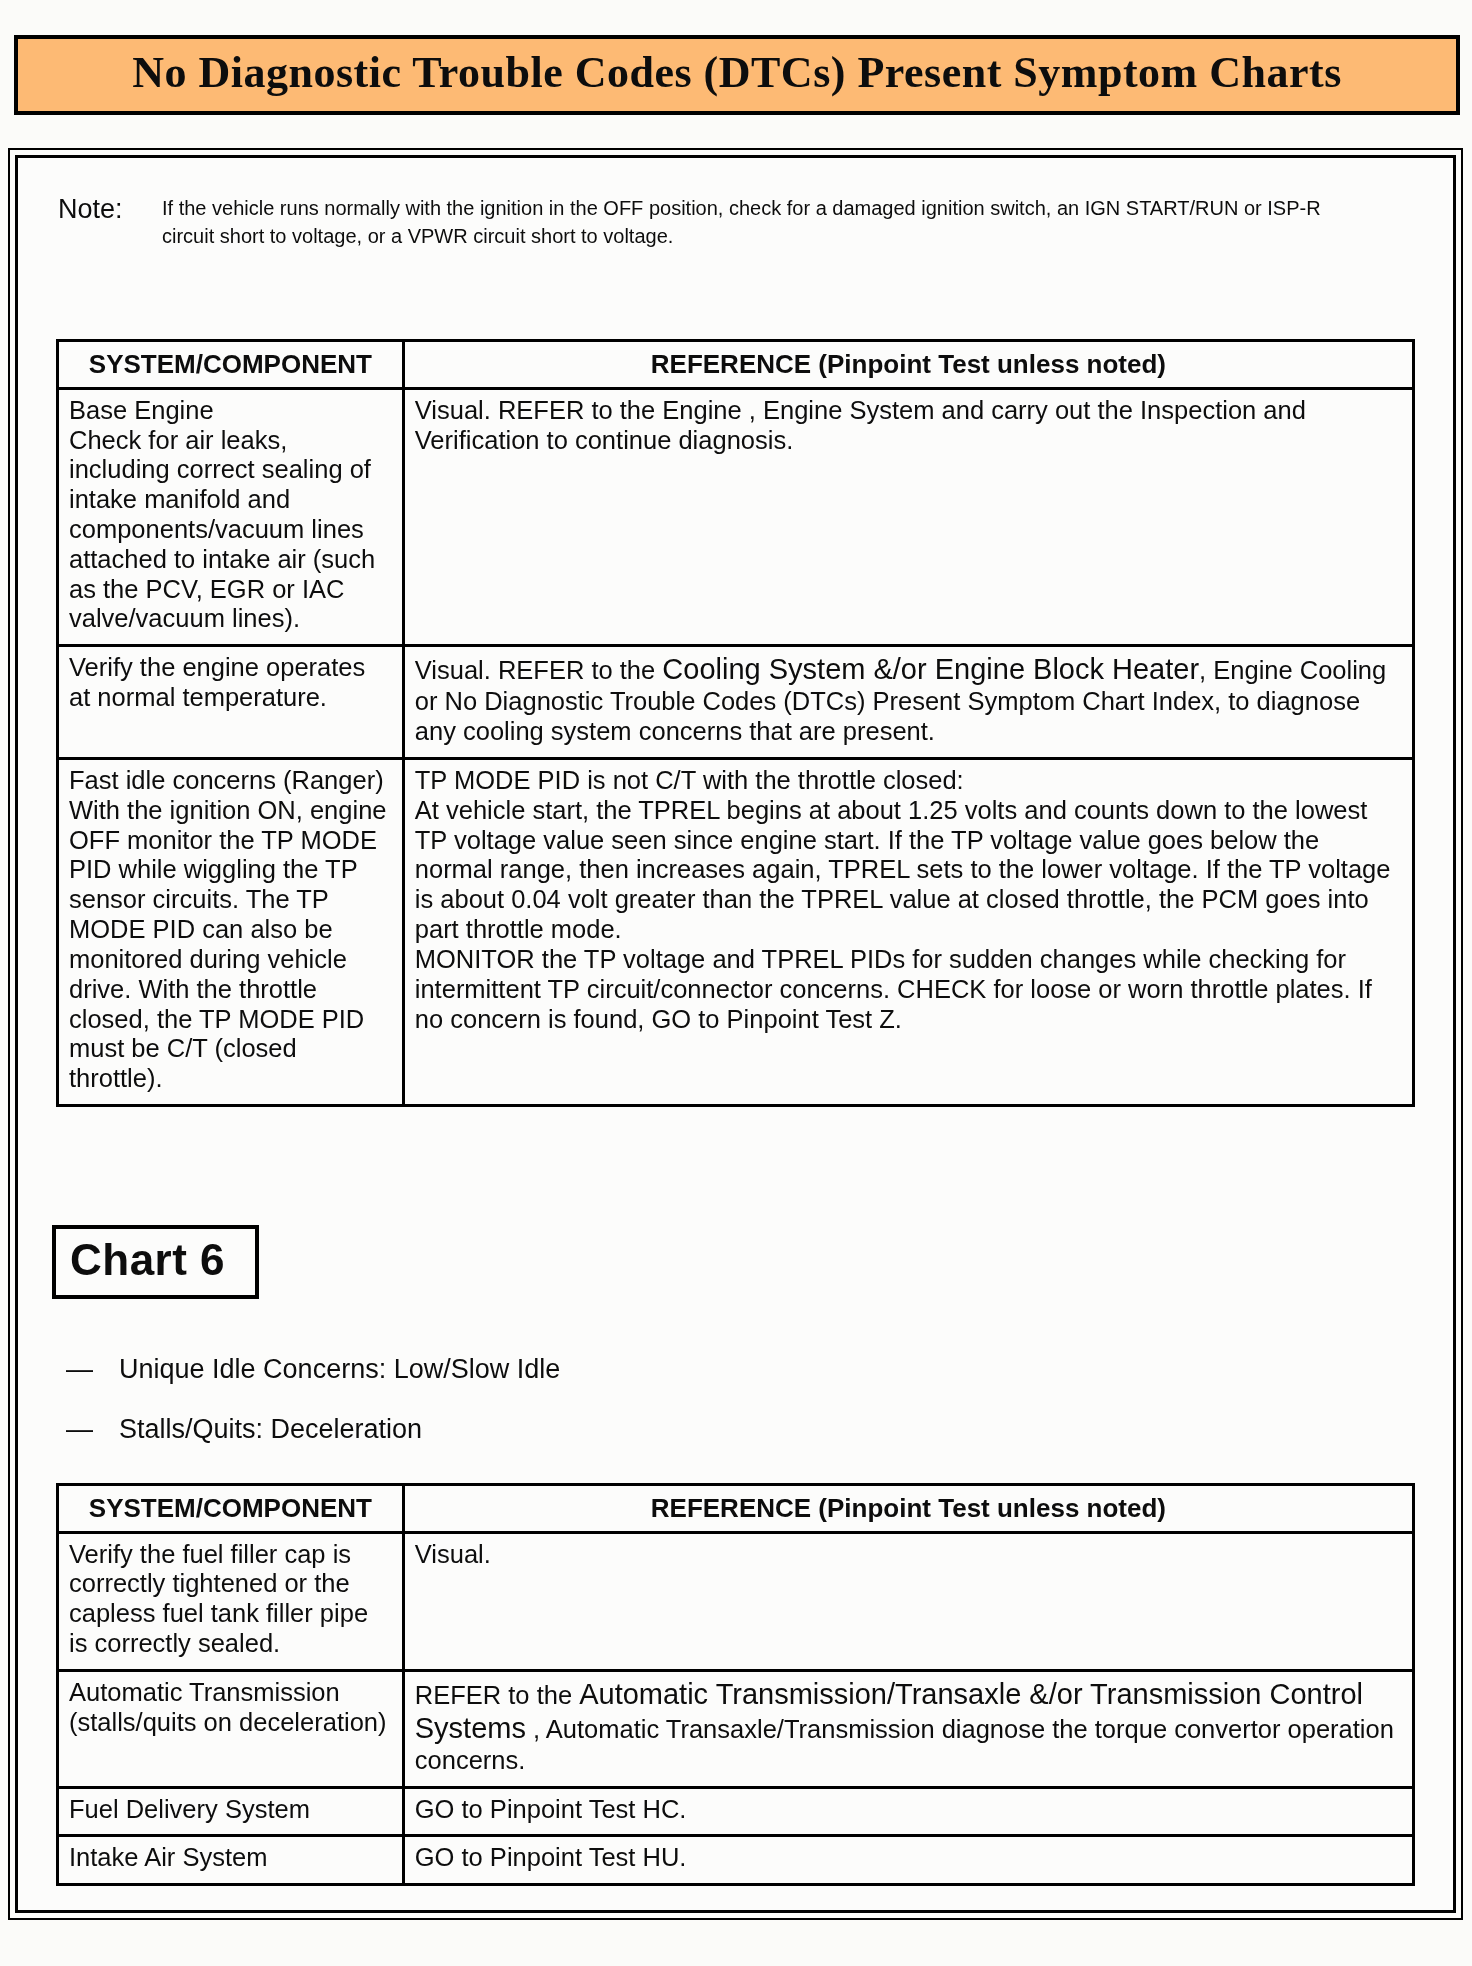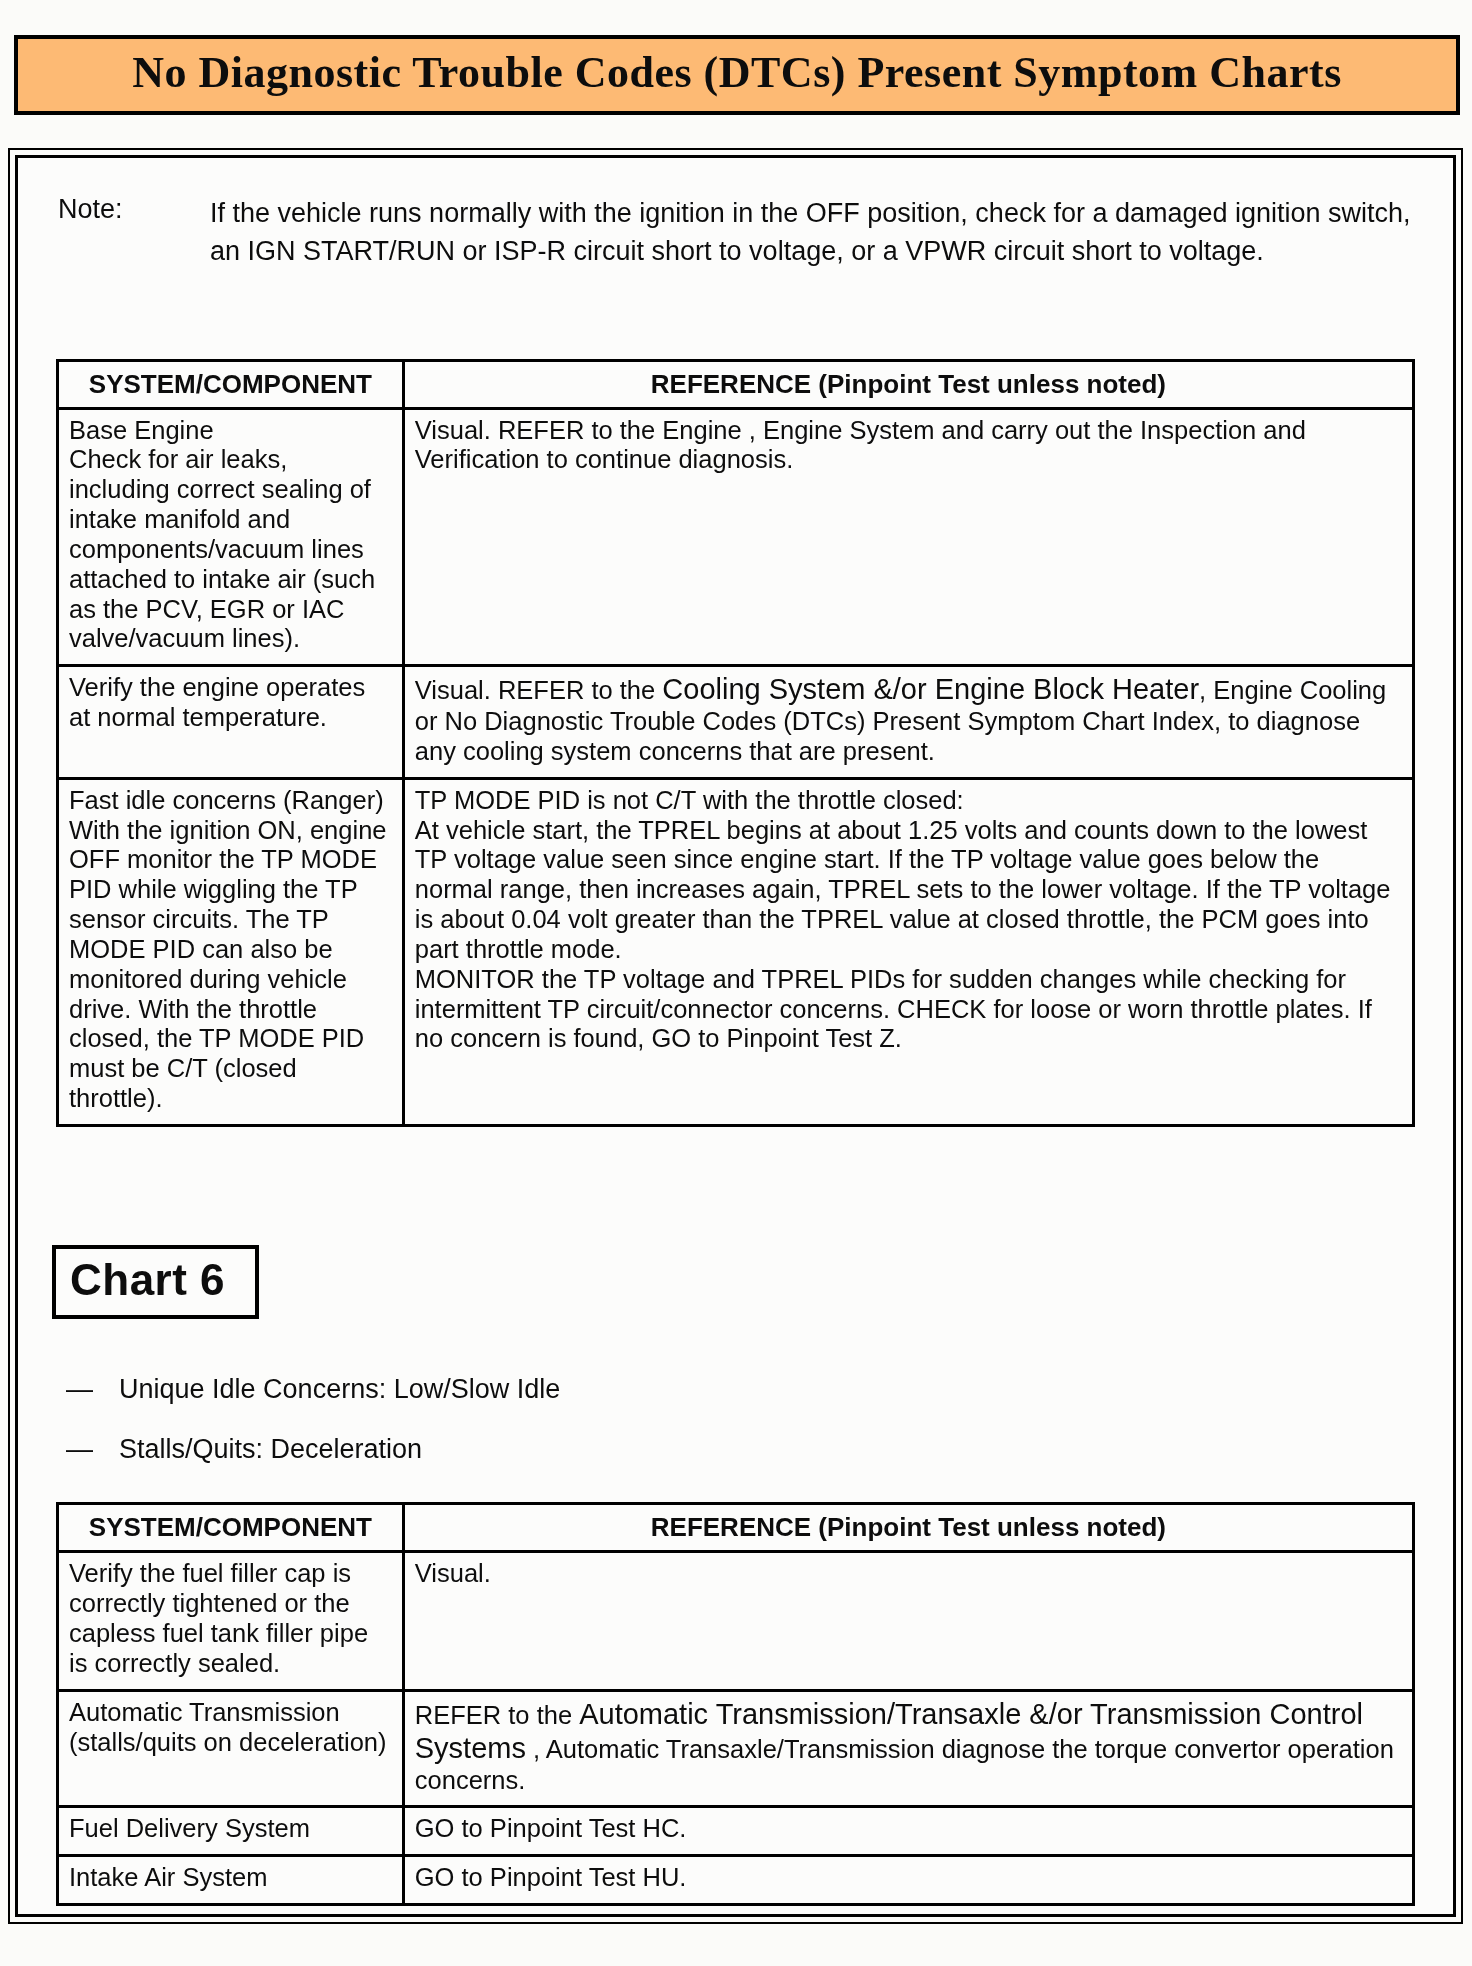--- a/index.html
+++ b/index.html
@@ -42,29 +42,28 @@
     padding: 30px 30px 8px 30px;
     min-height: 1758px;
     position: relative;
     background: #fcfcfb;
   }
 
   
   .note {
     display: flex;
     margin: 6px 0 0 10px;
-    gap: 48px;
   }
   .note-label {
     flex: none;
     width: 104px;
     font-size: 27px;
   }
   .note-text {
-    font-size: 27px;
+    font-size: 20px;
     line-height: 1.42;
     max-width: 1210px;
   }
 
   
   table.sym-table {
     border-collapse: collapse;
     width: calc(100% - 16px);
     margin-left: 8px;
     table-layout: fixed;

